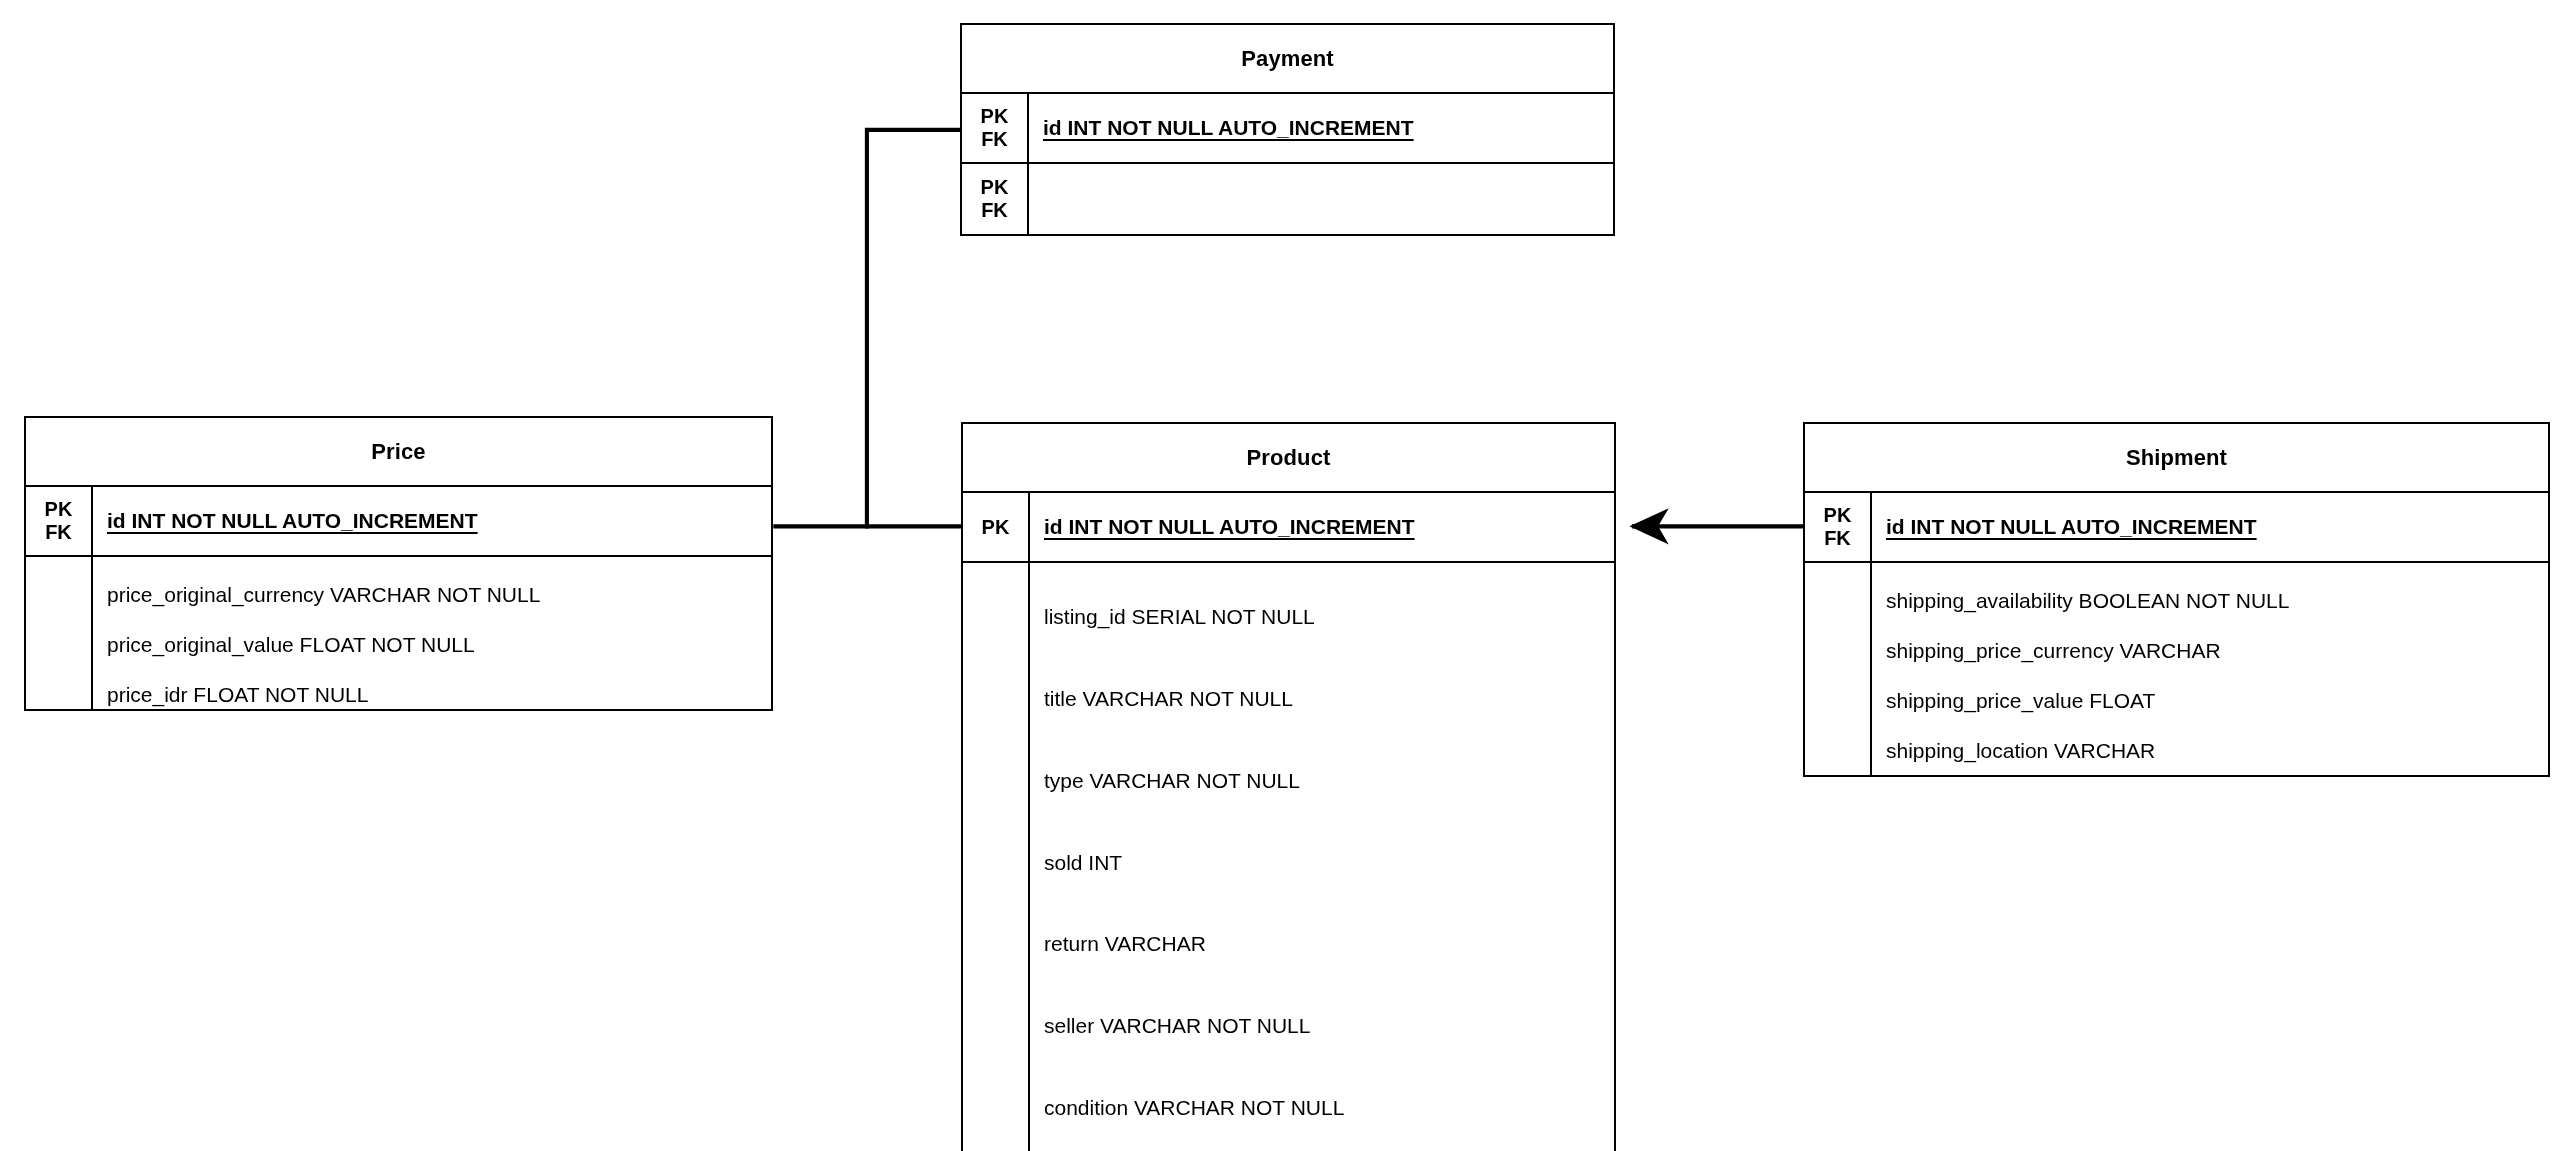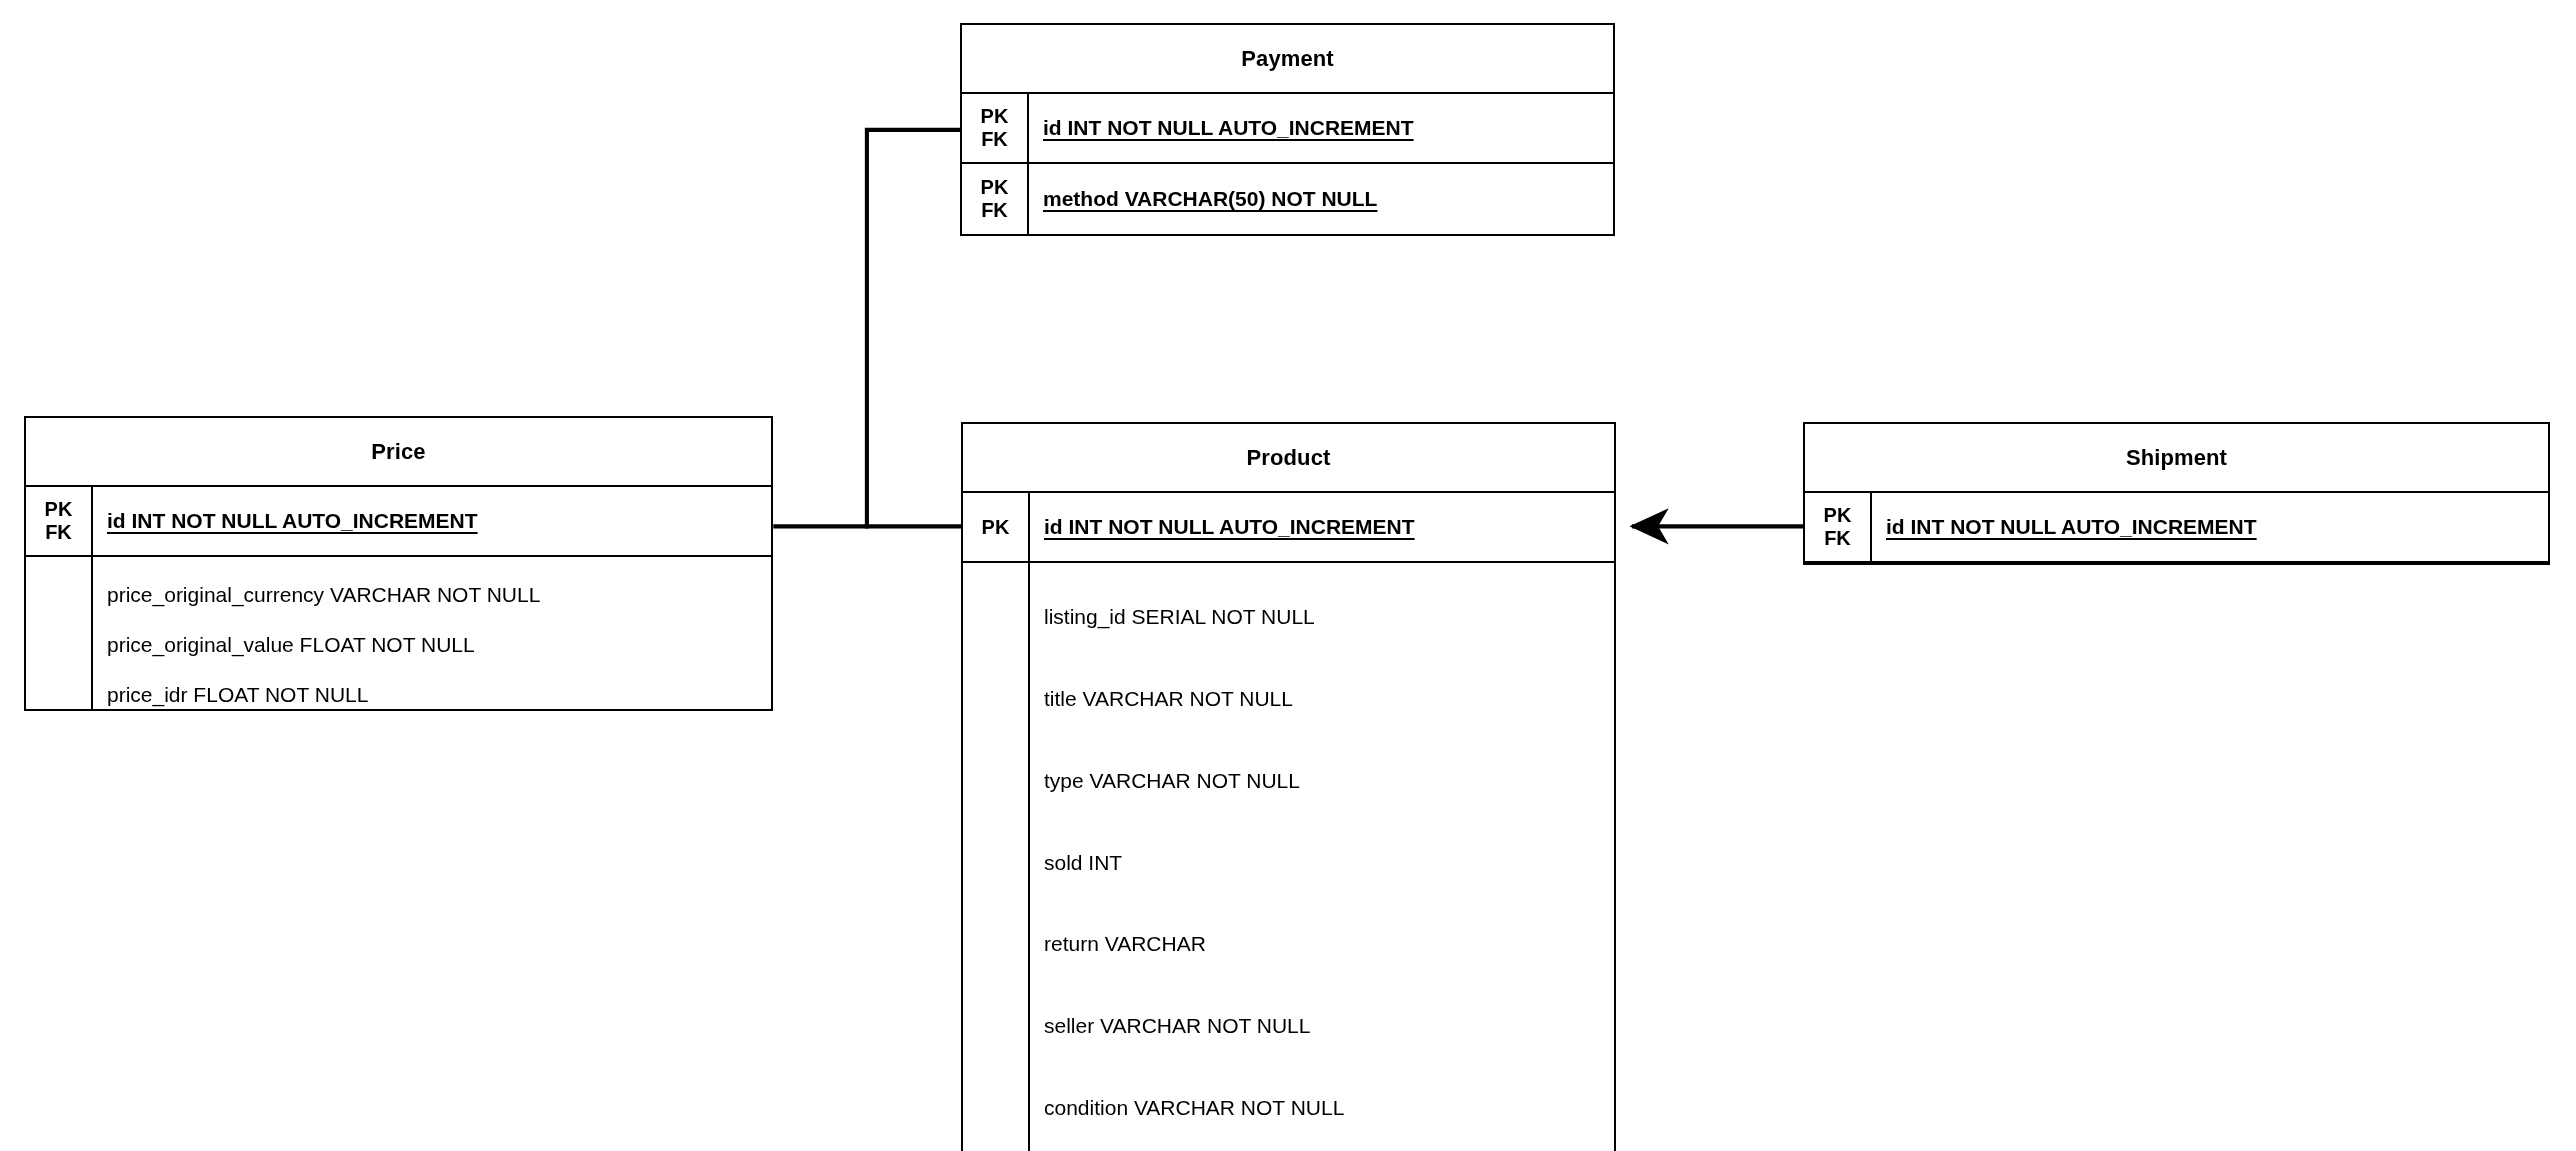--- a/index.html
+++ b/index.html
@@ -148,21 +148,20 @@
           <span>PK</span>
           <span>FK</span>
         </div>
         <div class="attr-cell pk-attr">id INT NOT NULL AUTO_INCREMENT</div>
       </div>
       <div class="row">
         <div class="key-cell">
           <span>PK</span>
           <span>FK</span>
         </div>
-        <div class="attr-cell pk-attr">method VARCHAR(50) NOT NULL</div>
       </div>
     </div>
   </div>
 
   <div class="entity" style="left:24px; top:416px; width:749px;">
     <div class="entity-title">Price</div>
     <div class="rows">
       <div class="row divider">
         <div class="key-cell">
           <span>PK</span>
@@ -208,17 +207,26 @@
   <div class="entity" style="left:1803px; top:422px; width:747px;">
     <div class="entity-title">Shipment</div>
     <div class="rows">
       <div class="row divider">
         <div class="key-cell">
           <span>PK</span>
           <span>FK</span>
         </div>
         <div class="attr-cell pk-attr">id INT NOT NULL AUTO_INCREMENT</div>
       </div>
+      <div class="body-block" style="height:212px;">
+        <div class="body-key"></div>
+        <div class="body-attrs">
+          <div class="attr-cell">shipping_availability BOOLEAN NOT NULL</div>
+          <div class="attr-cell">shipping_price_currency VARCHAR</div>
+          <div class="attr-cell">shipping_price_value FLOAT</div>
+          <div class="attr-cell">shipping_location VARCHAR</div>
+        </div>
+      </div>
     </div>
   </div>
 
 </div>
 
 
 </body></html>

